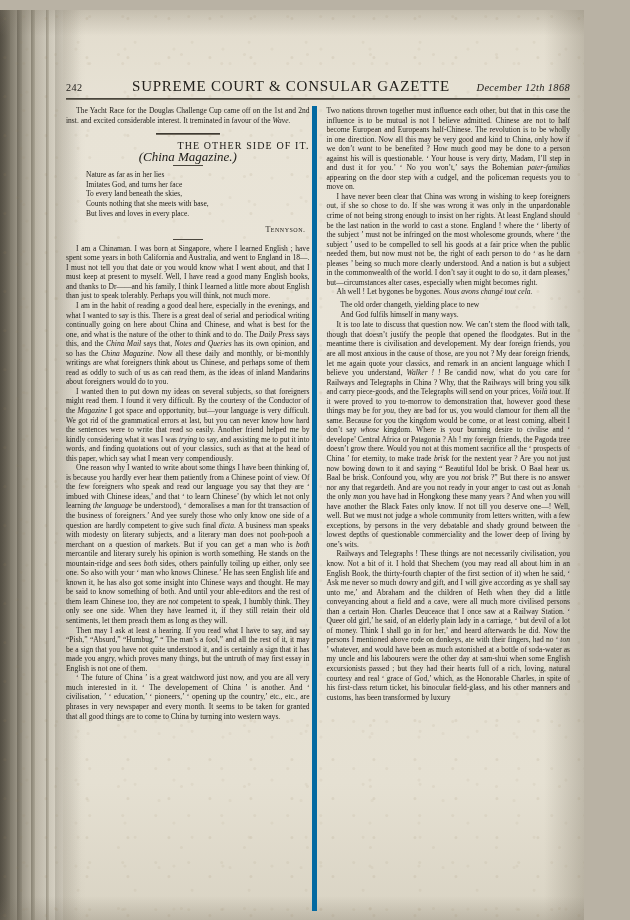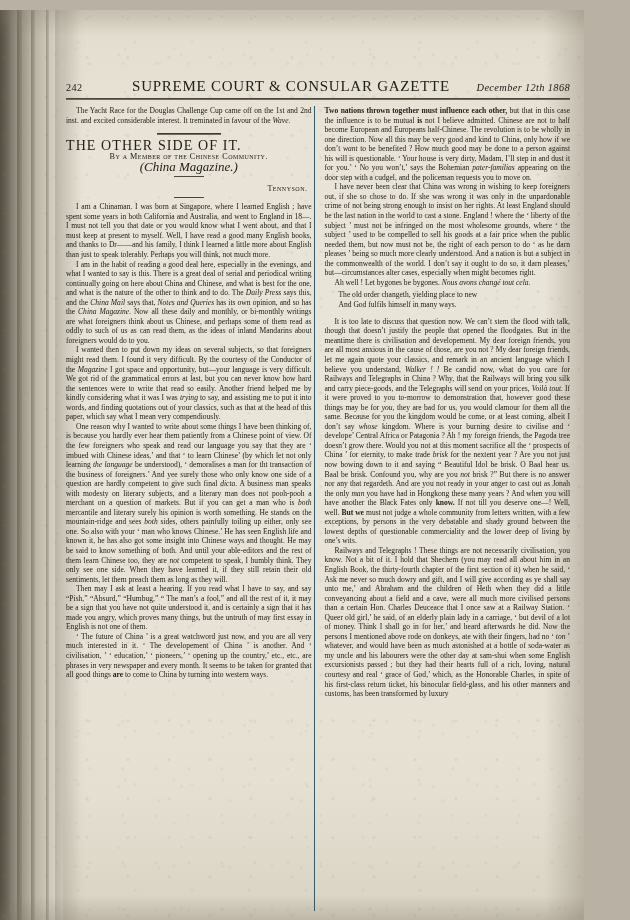--- a/index.html
+++ b/index.html
@@ -91,50 +91,50 @@
   #cols{
     display:flex;width:100%;height:805px;
     column-gap:0;
   }
   .col{
     width:246px;
     font-size:7.55px;line-height:9.55px;
     text-align:justify;text-justify:inter-word;
     hyphens:none;
   }
-  .col.left{padding-right:2px;border-right:1px solid #0369a1;}
+  .col.left{padding-right:2px;border-right:5px solid #0369a1;}
   .col.right{padding-left:10px;}
   .col p{margin:0;text-indent:10px;}
   .col p.noind{text-indent:0;}
   i,em{font-style:italic;}
-  b,strong{font-weight:700;}
+  b,strong{font-weight:400;}
   
   .sep-rule{
     width:64px;height:0;margin:8px auto 6px auto;
     border-top:1.4px solid #3e3a33;border-bottom:.8px solid #726d60;
   }
   .sep-short{
     width:30px;height:0;margin:4px auto 4px auto;border-top:1px solid #4a463d;
   }
   .art-title{
-    text-align:left;font-size:14px;letter-spacing:1.1px;
+    text-align:right;font-size:10px;letter-spacing:1.1px;
     text-transform:uppercase;margin:2px 0 1px 0;
   }
   .art-by{
     text-align:center;font-size:8.2px;letter-spacing:.45px;
     font-variant:small-caps;margin:0 0 1px 0;
   }
   .art-src{text-align:center;font-size:13px;font-style:italic;margin:0 0 2px 0;}
   .poem{margin:2px 0 0 0;padding-left:20px;font-size:7.5px;line-height:9.6px;}
   .poem div{white-space:nowrap;}
   .poem-sig{
     text-align:right;font-variant:small-caps;font-size:8px;
     letter-spacing:.5px;margin-top:7px;padding-right:4px;
   }
-  .verse{margin:3px 0 7px 0;padding-left:14px;line-height:9.7px;}
+  .verse{margin:3px 0 1px 0;padding-left:14px;line-height:9.7px;}
   .verse div{white-space:nowrap;}
 </style>
 </head>
 <body>
 
 <div id="scan">
   <div id="paper"></div>
 
   <div class="gutter" id="g1"></div>
   <div class="gutter" id="g2"></div>
@@ -161,24 +161,30 @@
 
     <div id="cols">
 
       <div class="col left">
 
         <p>The Yacht Race for the Douglas Challenge Cup came off on the 1st and 2nd inst. and excited considerable interest.  It treminated in favour of the <i>Wave.</i></p>
 
         <div class="sep-rule"></div>
 
         <div class="art-title">THE OTHER SIDE OF IT.</div>
-        <div class="art-by">By a Member of the Chinese Community.</div>
         <div class="art-src">(China    Magazine.)</div>
         <div class="sep-short"></div>
 
+        <div class="poem">
+          <div>Nature as far as in her lies</div>
+          <div>Imitates God, and turns her face</div>
+          <div>To every land beneath the skies,</div>
+          <div>Counts nothing that she meets with base,</div>
+          <div>But lives and loves in every place.</div>
+        </div>
         <div class="poem-sig">Tennyson.</div>
         <div class="sep-short"></div>
 
         <p>I am a Chinaman.  I was born at Singapore, where I learned English ; have spent some years in both California and Australia, and went to England in 18—.  I must not tell you that date or you would know what I went about, and that I must keep at present to myself.  Well, I have read a good many English books, and thanks to Dr——and his family, I think I learned a little more about English than just to speak tolerably.  Perhaps you will think, not much more.</p>
         <p>I am in the habit of reading a good deal here, especially in the evenings, and what I wanted to say is this.  There is a great deal of serial and periodical writing continually going on here about China and Chinese, and what is best for the one, and what is the nature of the other to think and to do.  The <i>Daily Press</i> says this, and the <i>China Mail</i> says that, <i>Notes and Queries</i> has its own opinion, and so has the <i>China Magazine.</i>  Now all these daily and monthly, or bi-monthly writings are what foreigners think about us Chinese, and perhaps some of them read as oddly to such of us as can read them, as the ideas of inland Mandarins about foreigners would do to you.</p>
         <p>I wanted then to put down my ideas on several subjects, so that foreigners might read them.  I found it very difficult.  By the courtesy of the Conductor of the <i>Magazine</i> I got space and opportunity, but—your language is very difficult.  We got rid of the grammatical errors at last, but you can never know how hard the sentences were to write that read so easily.  Another friend helped me by kindly considering what it was I was <i>trying</i> to say, and assisting me to put it into words, and finding quotations out of your classics, such as that at the head of this paper, which say what I mean very compendiously.</p>
         <p>One reason why I wanted to write about some things I have been thinking of, is because you hardly ever hear them patiently from a Chinese point of view.  Of the few foreigners who speak and read our language you say that they are ‘ imbued with Chinese ideas,’ and that ‘ to learn Chinese’ (by which let not only learning <i>the language</i> be understood), ‘ demoralises a man for tht transaction of the business of foreigners.’  And yee surely those who only know one side of a question are hardly competent to give such final <i>dicta</i>.  A business man speaks with modesty on literary subjects, and a literary man does not pooh-pooh a merchant on a question of markets.  But if you can get a man who is <i>both</i> mercantile and literary  surely his opinion is worth something.  He stands on the mountain-ridge and sees <i>both</i> sides, others painfully toiling up either, only see one.  So also with your ‘ man who knows Chinese.’  He has seen English life and known it, he has also got some insight into Chinese ways and thought.  He may be said to know something of both.  And until your able-editors and the rest of them learn Chinese too, they are <i>not</i> competent to speak, I humbly think. They only see one side.  When they have learned it, if they still retain their old sentiments, let them preach them as long as they will.</p>
         <p>Then may I ask at least a hearing.  If you read what I have to say, and say “Pish,” “Absurd,” “Humbug,” “ The man’s a fool,” and all the rest of it, it may be a sign that you have not quite understood it, and is certainly a sign that it has made you angry, which proves many things, but the untruth of may first essay in English is not one of them.</p>
         <p>‘ The future of  China ’ is a great watchword just now, and you are all very much interested in it.  ‘ The developement of China ’ is another.  And ‘ civilisation, ’ ‘ education,’ ‘ pioneers,’ ‘ opening up the country,’ etc., etc., are phrases in very newspaper and every month. It seems to be taken for granted that all good things <b>are</b> to come to China by turning into western ways.</p>
       </div>

